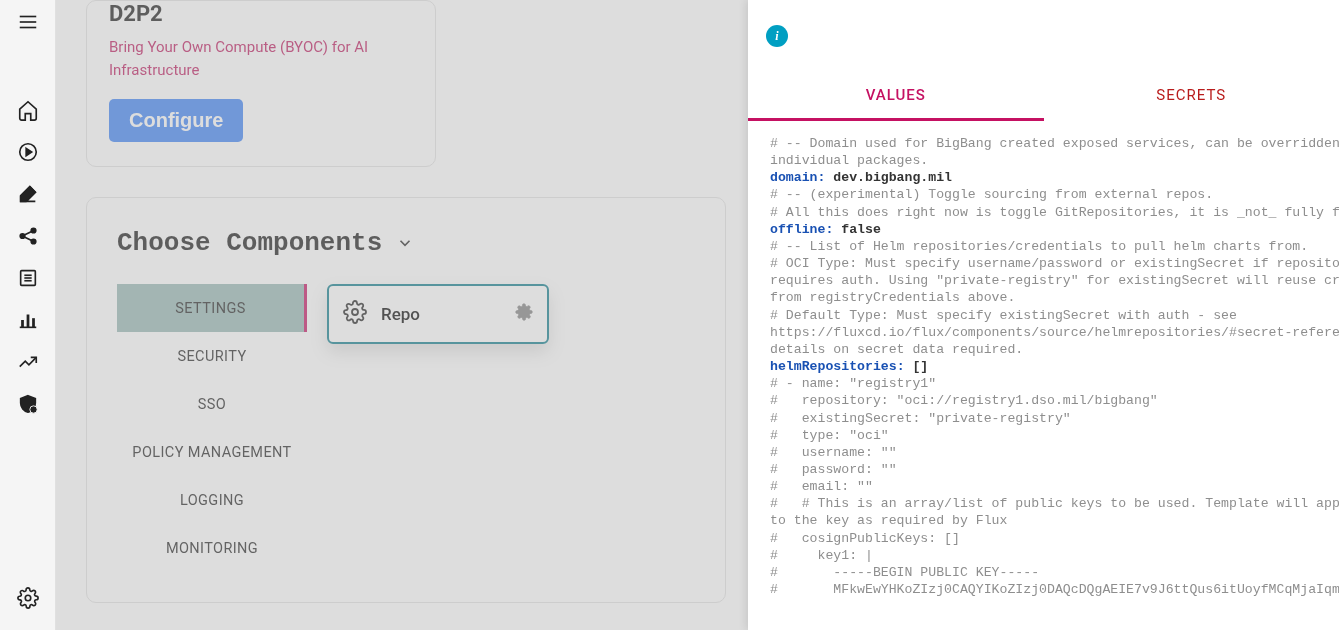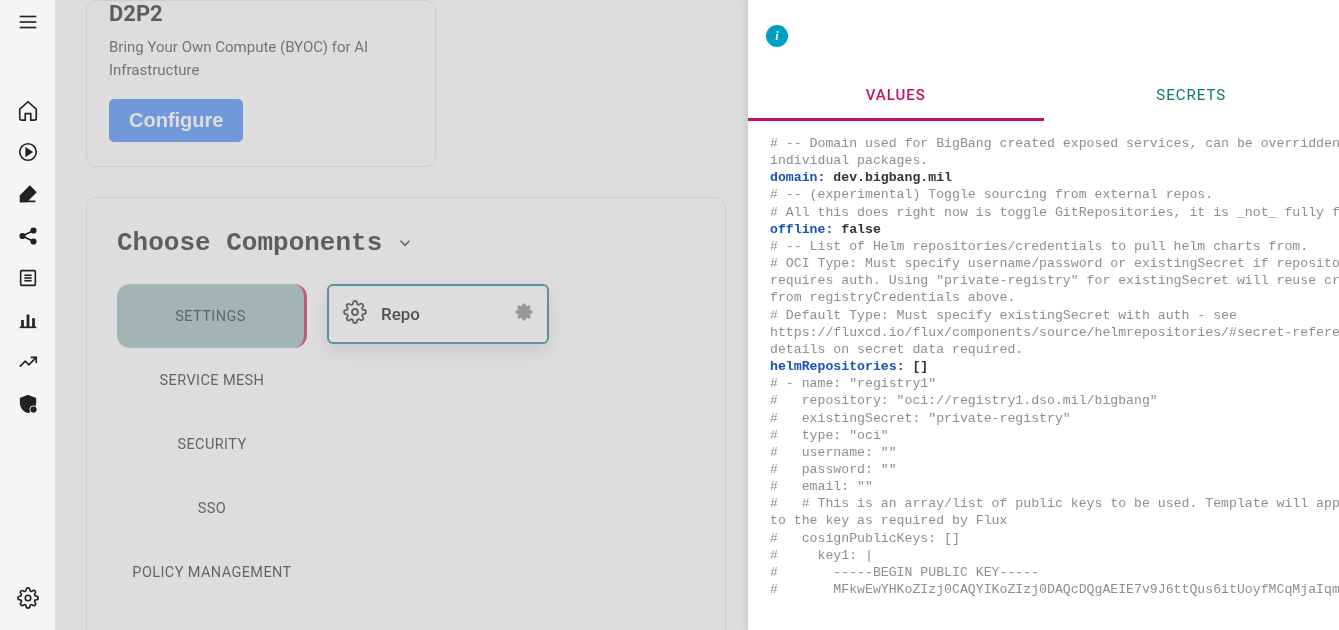--- a/index.html
+++ b/index.html
@@ -14,43 +14,43 @@
   .rail-icon.filled svg { fill: #222; stroke: #222; }
   .rail-bottom { margin-top: auto; margin-bottom: 20px; }
 
   
   .main { flex: 1; position: relative; background: #fff; }
   .dim { position: absolute; inset: 0; background: rgba(180,180,180,0.45); pointer-events: none; z-index: 5; }
   .content { padding: 0 30px 30px 30px; position: relative; }
 
   .card { background: #fff; border: 1px solid #e2e2e2; border-radius: 10px; padding: 0 26px 24px 22px; width: 350px; margin-bottom: 30px; }
   .card-title { font-size: 22px; font-weight: 700; margin: 0 0 10px 0; color: #161616; }
-  .card-desc { font-size: 15px; color: #404040; line-height: 1.5; margin-bottom: 18px; }
+  .card-desc { font-size: 15px; color: #be185d; line-height: 1.5; margin-bottom: 18px; }
   .btn { background: #3b82f6; color: #fff; font-size: 20px; font-weight: 600; padding: 10px 20px; border: none; border-radius: 5px; cursor: pointer; }
 
   .section { background: #fff; border: 1px solid #e2e2e2; border-radius: 10px; padding: 30px; width: 640px; }
   .section-head { display: flex; align-items: center; gap: 14px; margin-bottom: 26px; font-family: Liberation Mono, monospace; }
   .section-title { font-size: 26px; font-weight: 800; color: #161616; }
   .chev { width: 18px; height: 18px; }
 
   .cols { display: flex; gap: 20px; }
   .side-tabs { width: 190px; }
-  .side-tab { height: 64px; display: flex; align-items: center; justify-content: center; font-size: 14.5px; letter-spacing: .4px; color: #222; cursor: pointer; border-radius: 13px; }
+  .side-tab { height: 48px; display: flex; align-items: center; justify-content: center; font-size: 14.5px; letter-spacing: .4px; color: #222; cursor: pointer; }
   .side-tab.active { background: #95b6b2; border-right: 3px solid #c51162; }
   .repo-box { width: 222px; height: 60px; border: 2px solid #0b7b8b; border-radius: 6px; display: flex; align-items: center; padding: 0 14px; gap: 14px; box-shadow: 0 8px 18px rgba(0,0,0,.14); }
   .repo-box .label { font-size: 17px; font-weight: 500; flex: 1; }
   .repo-box .gear svg { width: 18px; height: 18px; stroke: #808080; fill: #808080; }
   .repo-gear svg { width: 24px; height: 24px; stroke: #222; fill: none; stroke-width: 1.8; }
 
   
   .drawer { width: 591px; background: #fff; position: absolute; right: 0; top: 0; bottom: 0; z-index: 10; box-shadow: -2px 0 8px rgba(0,0,0,0.1); display: flex; flex-direction: column; }
   .drawer-top { height: 72px; display: flex; align-items: center; padding: 0 18px; }
   .info-badge { width: 22px; height: 22px; border-radius: 50%; background: #009fc2; color: #fff; display: flex; align-items: center; justify-content: center; font-weight: 700; font-size: 12px; font-family: Georgia, serif; font-style: italic; }
   .tabs { display: flex; }
-  .tab { flex: 1; text-align: center; padding: 14px 0; font-size: 15px; letter-spacing: 1px; color: #0f766e; cursor: pointer; }
+  .tab { flex: 1; text-align: center; padding: 14px 0; font-size: 15px; letter-spacing: 1px; color: #b91c1c; cursor: pointer; }
   .tab.active { color: #c51162; border-bottom: 3px solid #c51162; font-weight: 500; }
   .code-wrap { flex: 1; padding: 14px 14px 0 22px; overflow: hidden; }
   .code { font-family: "SFMono-Regular", Consolas, "Liberation Mono", Menlo, monospace; font-size: 13.2px; line-height: 1.3; color: #8e8e8e; white-space: pre; letter-spacing: 0px; }
   .code .k { color: #1951b3; font-weight: 600; }
   .code .v { color: #333; font-weight: 600; }
 </style>
 </head>
 <body>
 
 <div class="root">
@@ -139,21 +139,20 @@
           <div class="section-title">Choose Components</div>
           <span class="chev">
             <svg viewBox="0 0 24 24" width="18" height="18" fill="none" stroke="#222" stroke-width="2.2">
                 <polyline points="6 9 12 15 18 9"></polyline>
               </svg>
           </span>
         </div>
         <div class="cols">
           <div class="side-tabs">
             <div class="side-tab active">SETTINGS</div>
-            <div class="side-tab">SERVICE MESH</div>
             <div class="side-tab">SECURITY</div>
             <div class="side-tab">SSO</div>
             <div class="side-tab">POLICY MANAGEMENT</div>
             <div class="side-tab">LOGGING</div>
             <div class="side-tab">MONITORING</div>
           </div>
           <div>
             <div class="repo-box">
               <span class="repo-gear">
                 <svg viewBox="0 0 24 24">

